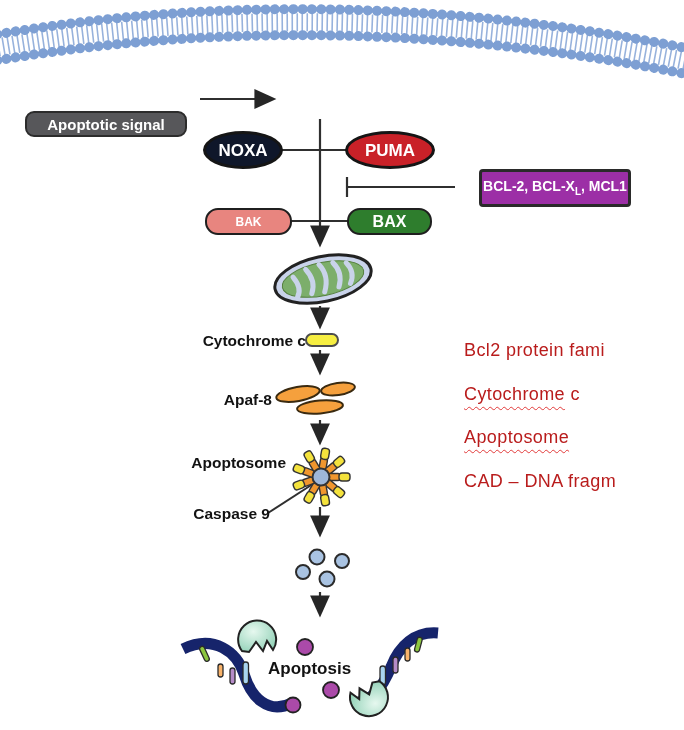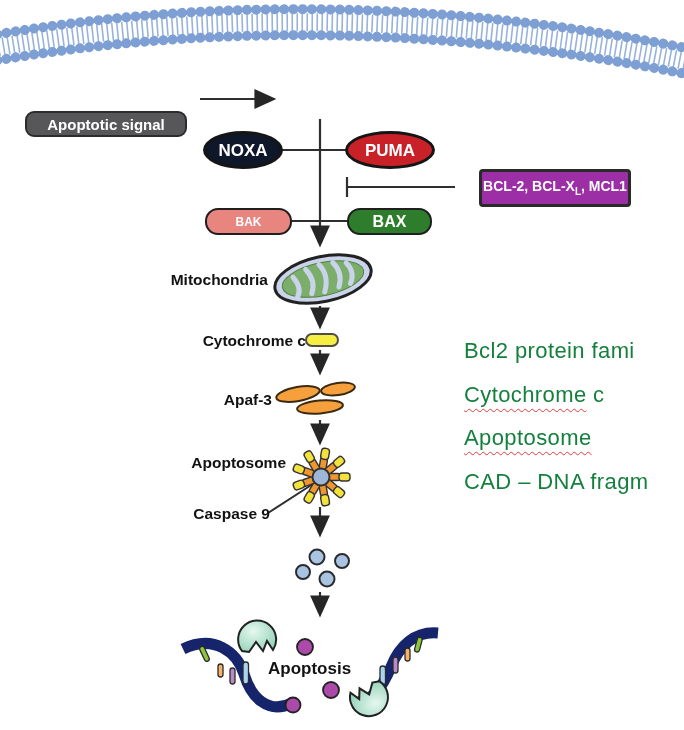--- a/index.html
+++ b/index.html
@@ -16,21 +16,21 @@
   .ellipse { border-radius:50%; }
   .pillbox { border-radius:13px; }
   .lbl {
     position:absolute; color:#121212; font-weight:bold; font-size:15.5px;
     line-height:18px;
   }
   .lbl.right { text-align:right; }
   .lbl.center { text-align:center; }
   .notes {
     position:absolute; left:464px; top:329px; width:221px; overflow:hidden;
-    color:#15803d; font-size:22px; letter-spacing:0.4px; white-space:nowrap;
+    color:#b91c1c; font-size:18px; letter-spacing:0.4px; white-space:nowrap;
   }
   .notes p { line-height:43.5px; }
   .sp {
     text-decoration-line:underline; text-decoration-style:wavy;
     text-decoration-color:#e23b3b; text-decoration-thickness:1px;
     text-underline-offset:6px;
     margin-top:32px;
   }
   sub.bcl-sub { font-size:10px; vertical-align:-4px; }
 </style>
@@ -195,23 +195,22 @@
   <div class="node pillbox" style="left:205px; top:208px; width:87px; height:27px; background:#e8857f;
        border:2.5px solid #1f1f1f; font-size:12px;">
     <span>BAK</span>
   </div>
 
   <div class="node pillbox" style="left:347px; top:208px; width:85px; height:27px; background:#2e7d2d;
        border:2.5px solid #1f1f1f; font-size:16px;">
     <span>BAX</span>
   </div>
 
-  <div class="lbl right" style="left:140px; top:271px; width:128px;">Mitochondria</div>
   <div class="lbl right" style="left:158px; top:332px; width:148px;">Cytochrome c</div>
-  <div class="lbl right" style="left:200px; top:391px; width:72px;">Apaf-3</div>
+  <div class="lbl right" style="left:200px; top:391px; width:72px;">Apaf-8</div>
   <div class="lbl right" style="left:158px; top:454px; width:128px;">Apoptosome</div>
   <div class="lbl right" style="left:170px; top:505px; width:100px;">Caspase 9</div>
   <div class="lbl" style="left:268px; top:660px; width:100px; font-size:17px;">Apoptosis</div>
 
   <div class="notes">
     <p>Bcl2 protein fami</p>
     <p><span class="sp">Cytochrome</span><span> c</span></p>
     <p><span class="sp">Apoptosome</span></p>
     <p>CAD – DNA fragm</p>
   </div>

